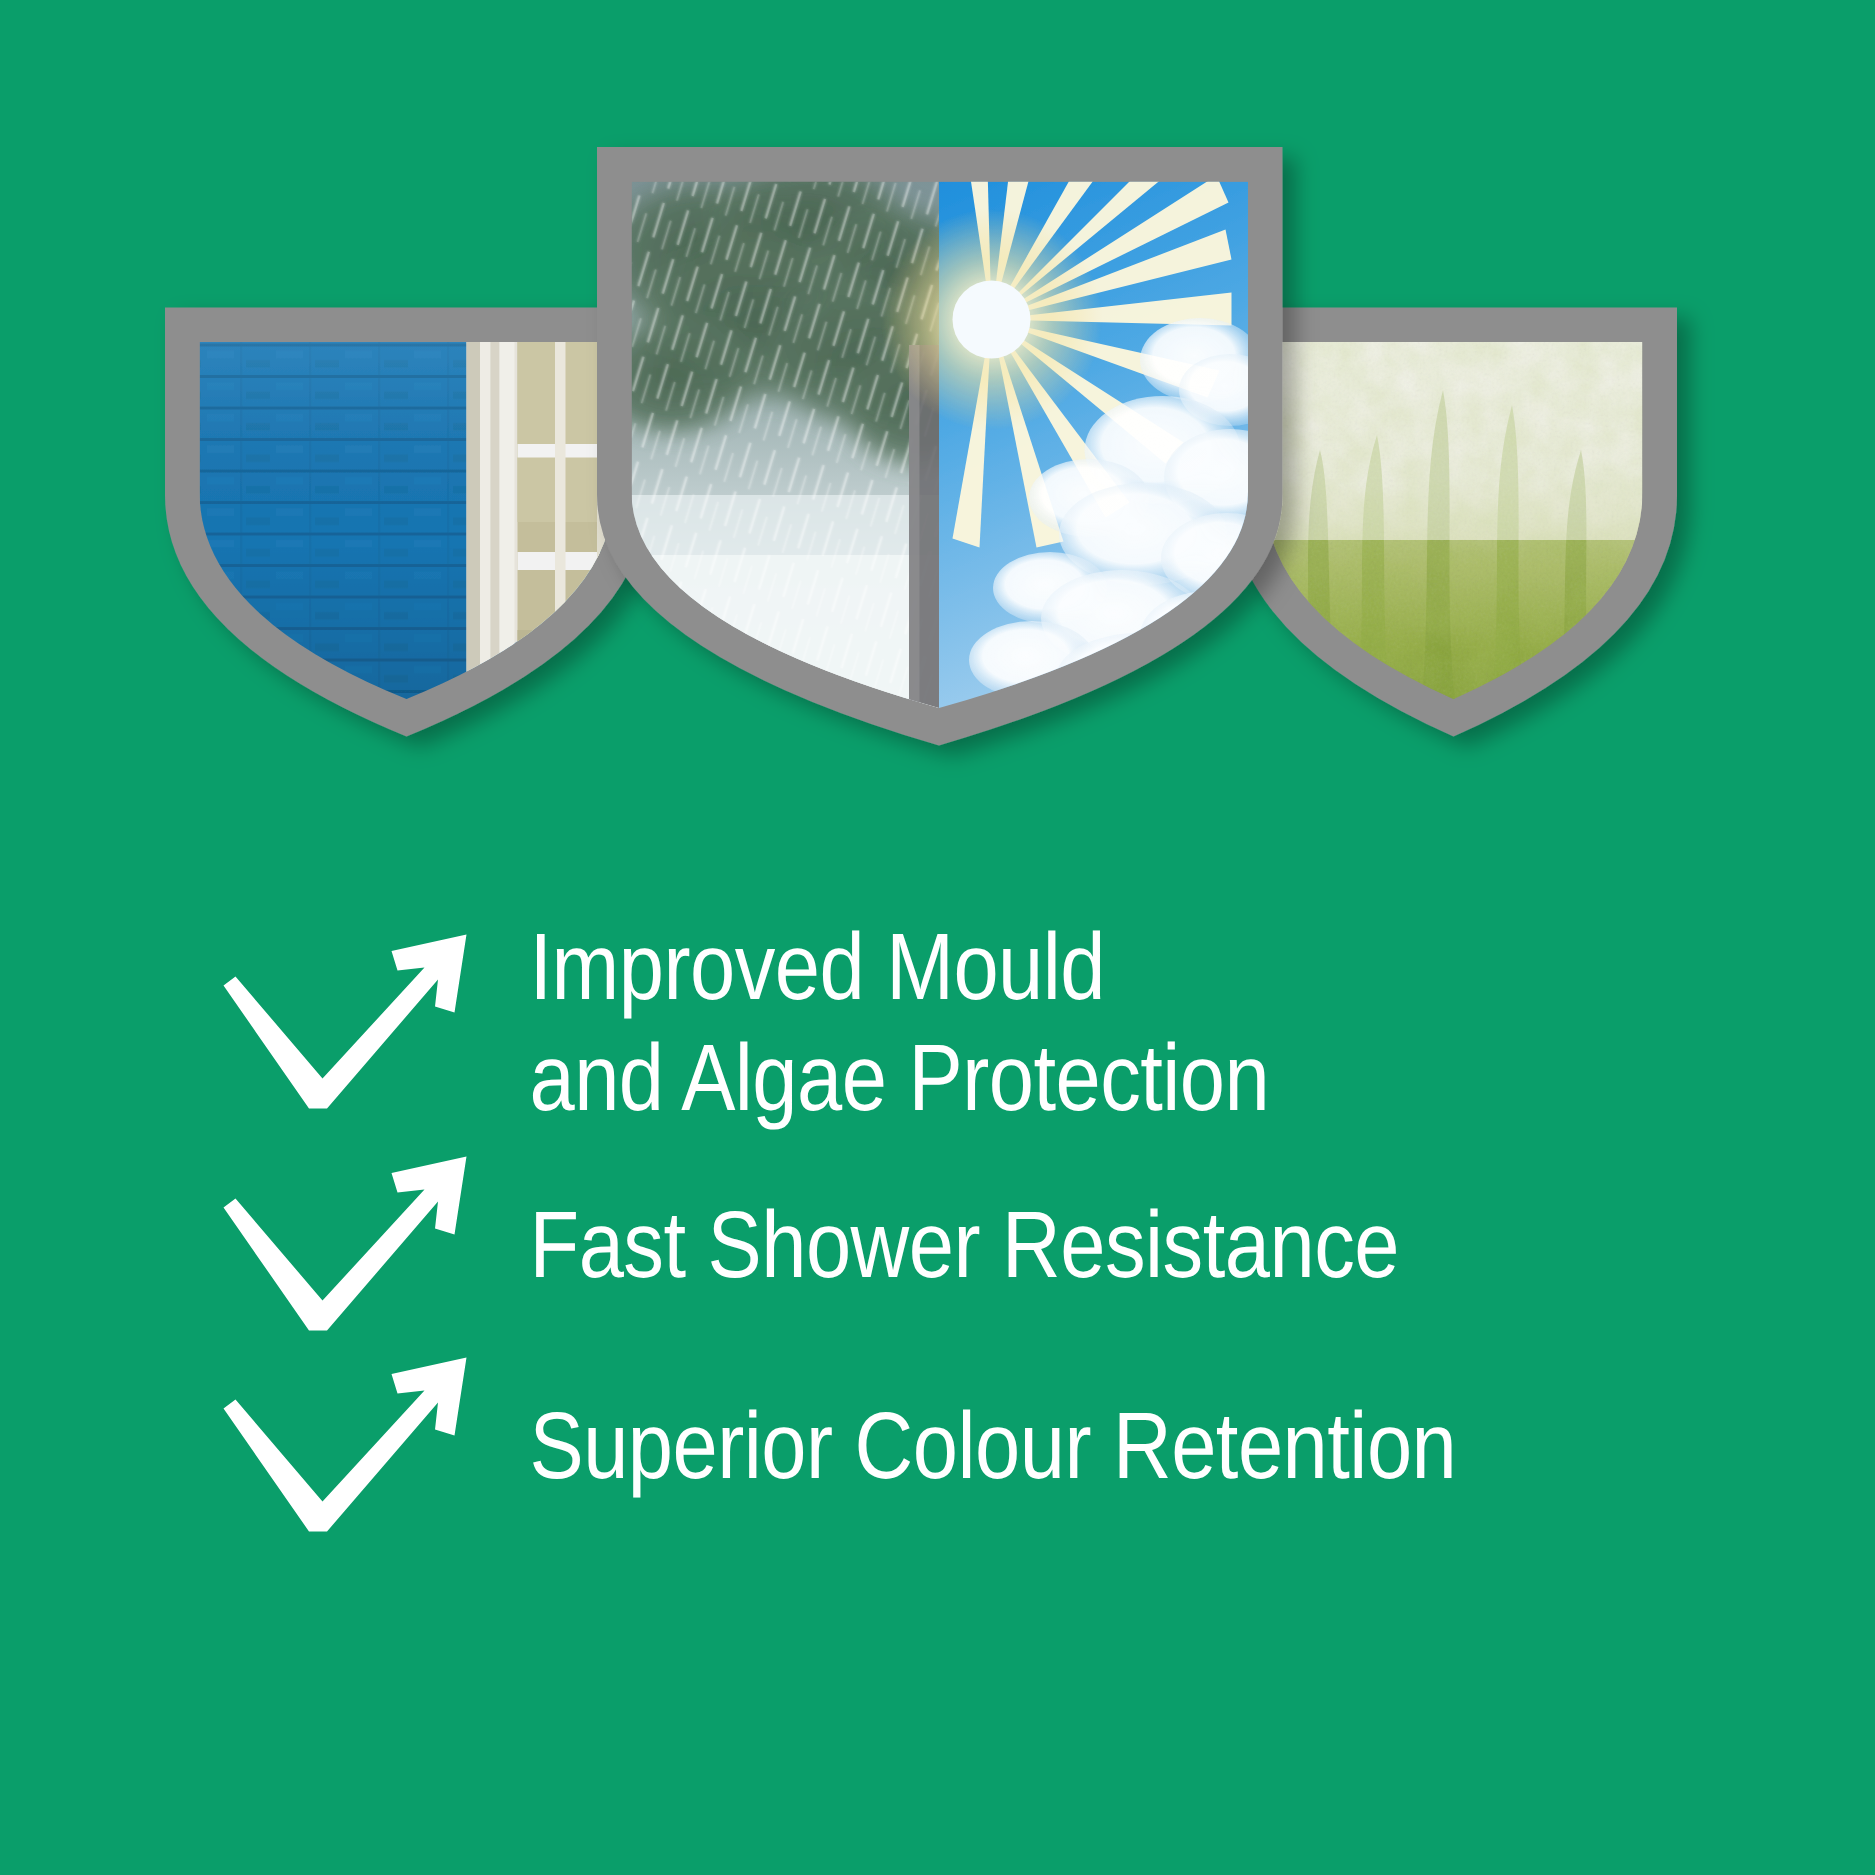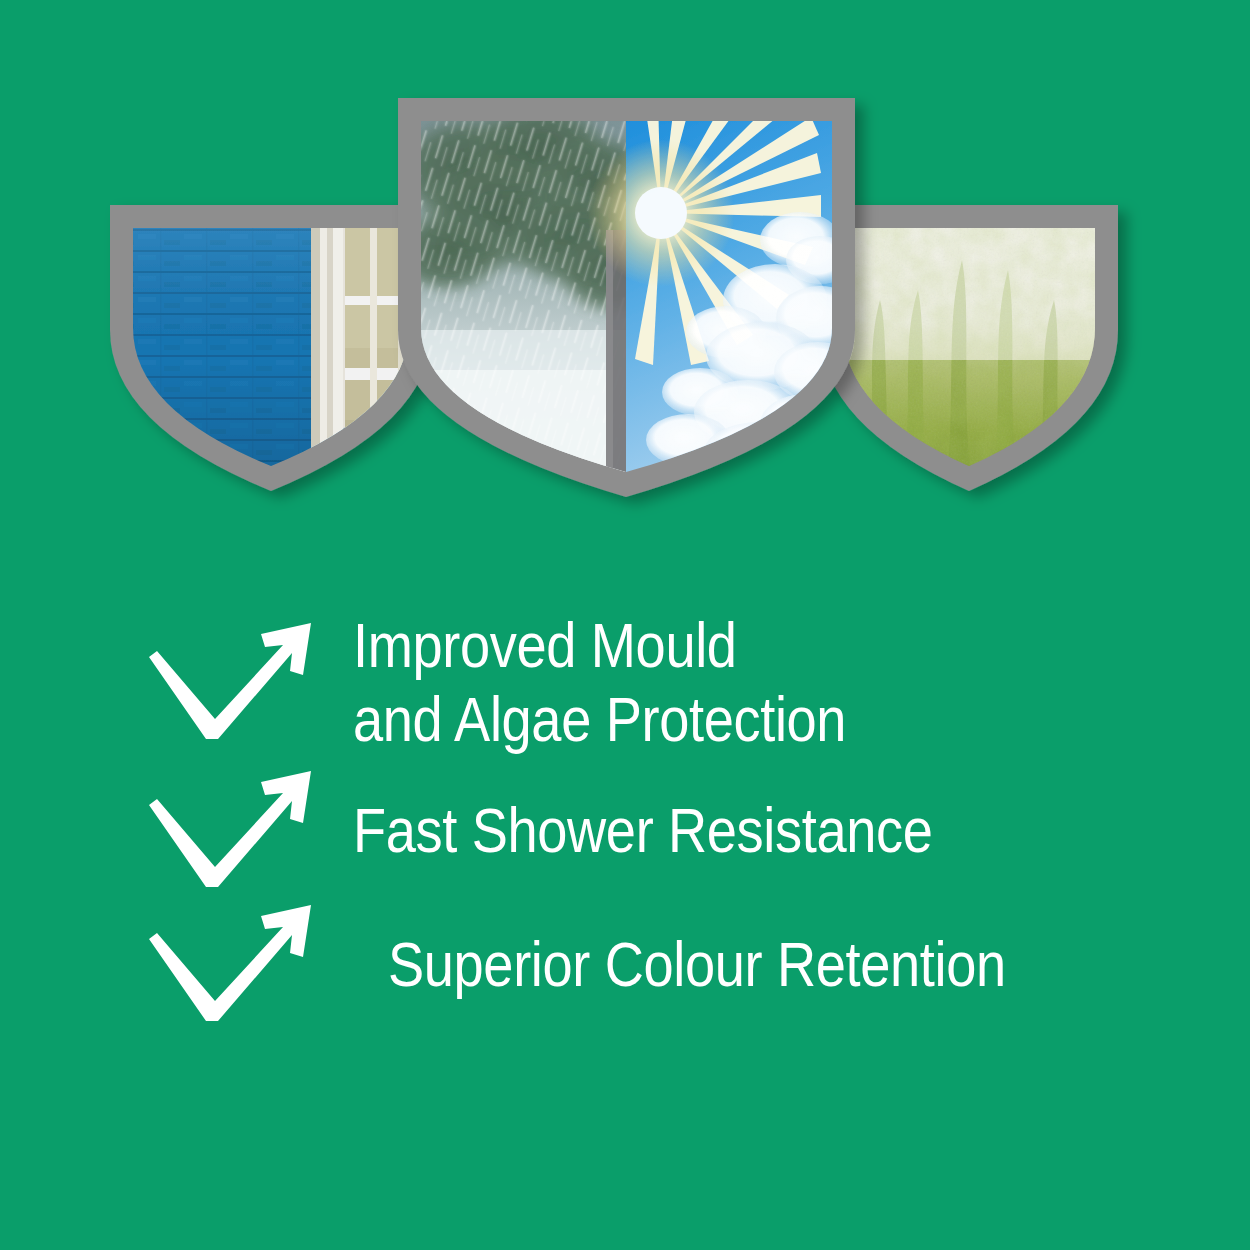--- a/index.html
+++ b/index.html
@@ -67,21 +67,21 @@
     font-size: 63px;
     line-height: 1.17;
     letter-spacing: -0.4px;
     transform: scaleX(0.86);
     transform-origin: left center;
     white-space: pre-line;
     margin-left: 28px;
   }
   .row-1 { top: 14px; }
   .row-2 { top: 168px; text-align: center; }
-  .row-3 { top: 302px; gap: 35px; }
+  .row-3 { top: 302px; }
   .row-4 { top: 432px; }
 </style>
 </head>
 <body>
 
 <div id="poster" style="background: rgb(10, 158, 106);">
 
   <div id="shield-cluster">
     <svg viewBox="0 0 1250 540" xmlns="http://www.w3.org/2000/svg">
       <defs>

